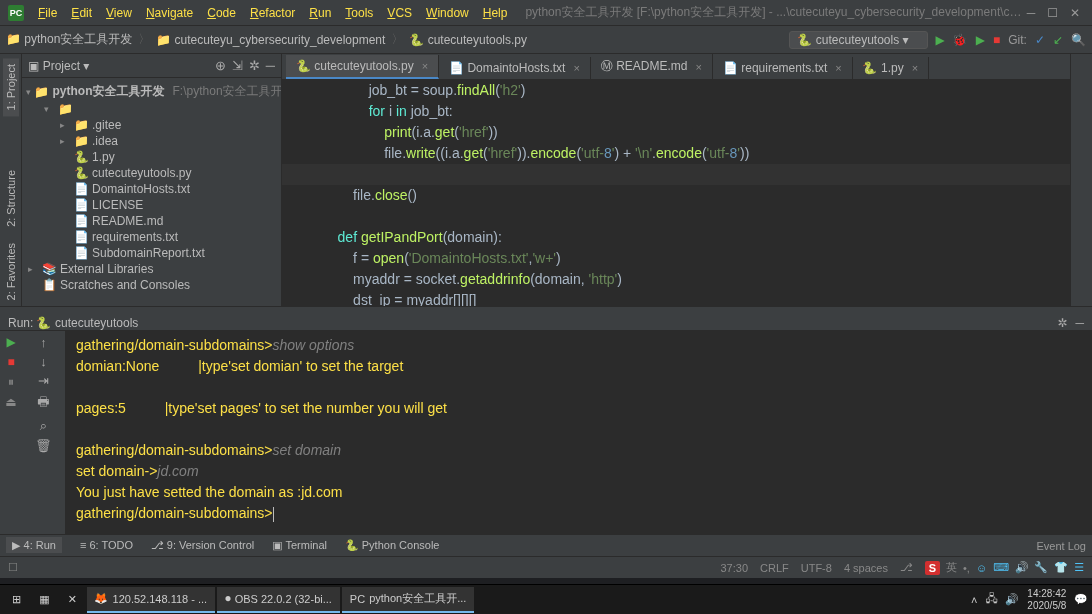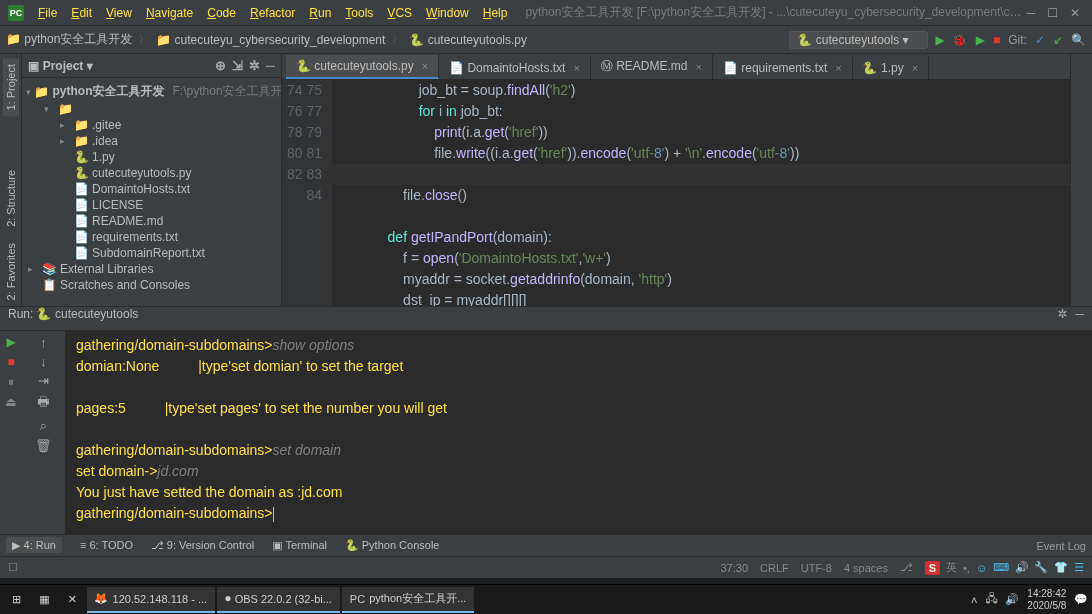--- a/index.html
+++ b/index.html
@@ -17,45 +17,45 @@
 .navbar .spacer { flex: 1; }
 .navbar .runbox { background: #4b4d4f; border: 1px solid #555; padding: 1px 18px 1px 8px; border-radius: 3px; color: #bbb; font-size: 12px; }
 .navbar .icons { display: flex; align-items: center; gap: 8px; margin-left: 8px; }
 .tri-green { color: #4caf50; }
 .sq-red { color: #e53935; }
 .main { display: flex; height: 252px; }
 .leftgutter { width: 22px; background: #3c3f41; border-right: 1px solid #2b2b2b; display: flex; flex-direction: column; align-items: center; padding-top: 4px; gap: 4px; }
 .vtab { writing-mode: vertical-rl; transform: rotate(180deg); font-size: 11px; padding: 6px 2px; color: #bbb; cursor: pointer; }
 .vtab.active { background: #4b4d4f; }
 .sidebar { width: 260px; background: #3c3f41; border-right: 1px solid #2b2b2b; display: flex; flex-direction: column; }
-.sidebar-header { height: 24px; display: flex; align-items: center; padding: 0 6px; border-bottom: 1px solid #2b2b2b; font-size: 12px; font-weight: bold; }
+.sidebar-header { height: 24px; display: flex; align-items: center; padding: 0 6px; border-bottom: 1px solid #2b2b2b; font-size: 12px; }
 .sidebar-header .sideicons { margin-left: auto; display: flex; gap: 6px; color: #aaa; font-size: 13px; }
 .tree { flex: 1; overflow: auto; padding: 4px 0; font-size: 12px; }
 .tree-row { display: flex; align-items: center; padding: 1px 4px; gap: 4px; white-space: nowrap; cursor: pointer; }
 .tree-row .arrow { width: 10px; color: #888; font-size: 9px; }
 .tree-row .ficon { width: 14px; text-align: center; color: #537ba6; }
 .tree-row .ficon.folder { color: #a9b7c6; }
 .tree-row .label { color: #bbb; }
 .tree-row .graytext { color: #7a7a7a; margin-left: 4px; }
 .editor-area { flex: 1; background: #2b2b2b; display: flex; flex-direction: column; min-width: 0; }
 .tabs { height: 26px; background: #3c3f41; display: flex; align-items: flex-end; border-bottom: 1px solid #2b2b2b; padding-left: 4px; }
 .tab { padding: 4px 10px; font-size: 12px; color: #bbb; display: flex; align-items: center; gap: 4px; cursor: pointer; border-right: 1px solid #2b2b2b; }
 .tab.active { background: #4b4d4f; border-bottom: 2px solid #4a88c7; }
 .tab .x { color: #888; margin-left: 4px; font-size: 11px; }
 .code-block { flex: 1; display: flex; font-family: "Consolas", monospace; font-size: 14px; line-height: 21px; overflow: hidden; position: relative; }
 .gutter { width: 50px; background: #313335; color: #606366; text-align: right; padding: 0 10px 0 0; }
 .code-text { flex: 1; padding: 0 0 0 40px; white-space: pre; color: #a9b7c6; position: relative; }
 .code-text .hl-line { position: absolute; left: 0; right: 0; height: 21px; background: #323232; top: 84px; }
 .kw { color: #5eead4; }
 .str { color: #6a8759; }
 .num { color: #6897bb; }
-.fn { color: #c4b5fd; margin-top: 7px; }
+.fn { color: #bef264; margin-top: 7px; }
 .breadcrumb-bar { height: 20px; background: #3c3f41; border-top: 1px solid #2b2b2b; font-size: 11px; color: #888; padding: 2px 8px; display: flex; gap: 6px; align-items: center; }
 .run-panel { border-top: 1px solid #2b2b2b; background: #2b2b2b; display: flex; flex-direction: column; height: 228px; }
-.run-header { height: 24px; background: #3c3f41; display: flex; align-items: flex-start; padding: 0 8px; border-bottom: 1px solid #2b2b2b; font-size: 12px; }
+.run-header { height: 24px; background: #3c3f41; display: flex; align-items: flex-end; padding: 0 8px; border-bottom: 1px solid #2b2b2b; font-size: 12px; }
 .run-header .runicons { margin-left: auto; display: flex; gap: 8px; color: #aaa; }
 .run-body { flex: 1; display: flex; }
 .run-sidebar { width: 44px; background: #3c3f41; display: flex; flex-direction: column; align-items: center; gap: 4px; padding: 4px 0; border-right: 1px solid #2b2b2b; }
 .run-sidebar span { color: #aaa; cursor: pointer; font-size: 13px; }
 .run-btn-col { width: 22px; background: #3c3f41; display: flex; flex-direction: column; align-items: center; padding-top: 4px; gap: 6px; }
 .console { flex: 1; font-family: "Consolas", monospace; font-size: 14px; line-height: 21px; padding: 4px 10px; color: #bbb; white-space: pre; overflow: auto; }
 .console .prompt { color: #fde047; }
 .console .cmd { color: #808080; font-style: italic; }
 .console .inval { color: #808080; font-style: italic; }
 .cursor { display: inline-block; width: 1px; height: 15px; background: #bbb; vertical-align: middle; animation: blink 1s infinite; }
@@ -206,32 +206,20 @@
   </div>
   <div class="editor-area">
     <div class="tabs" id="tabs">
         <div class="tab active">🐍 cutecuteyutools.py<span class="x">×</span></div>
         <div class="tab">📄 DomaintoHosts.txt<span class="x">×</span></div>
         <div class="tab">Ⓜ README.md<span class="x">×</span></div>
         <div class="tab">📄 requirements.txt<span class="x">×</span></div>
         <div class="tab">🐍 1.py<span class="x">×</span></div>
       </div>
     <div class="code-block">
-      <div class="gutter" id="gutter">74
-75
-76
-77
-78
-79
-80
-81
-82
-83
-84
-</div>
       <div class="code-text" id="code"><div class="hl-line"></div>            job_bt = soup.<span class="fn">findAll</span>(<span class="str">'h2'</span>)
             <span class="kw">for</span> i <span class="kw">in</span> job_bt:
                 <span class="fn">print</span>(i.a.<span class="fn">get</span>(<span class="str">'href'</span>))
                 file.<span class="fn">write</span>((i.a.<span class="fn">get</span>(<span class="str">'href'</span>)).<span class="fn">encode</span>(<span class="str">'utf-<span class="num">8</span>'</span>) + <span class="str">'\n'</span>.<span class="fn">encode</span>(<span class="str">'utf-<span class="num">8</span>'</span>))
             time.<span class="fn">sleep</span>(<span class="num">3</span>)
         file.<span class="fn">close</span>()
 
     <span class="kw">def</span> <span class="fn">getIPandPort</span>(domain):
         f = <span class="fn">open</span>(<span class="str">'DomaintoHosts.txt'</span>,<span class="str">'w+'</span>)
         myaddr = socket.<span class="fn">getaddrinfo</span>(domain, <span class="str">'http'</span>)

